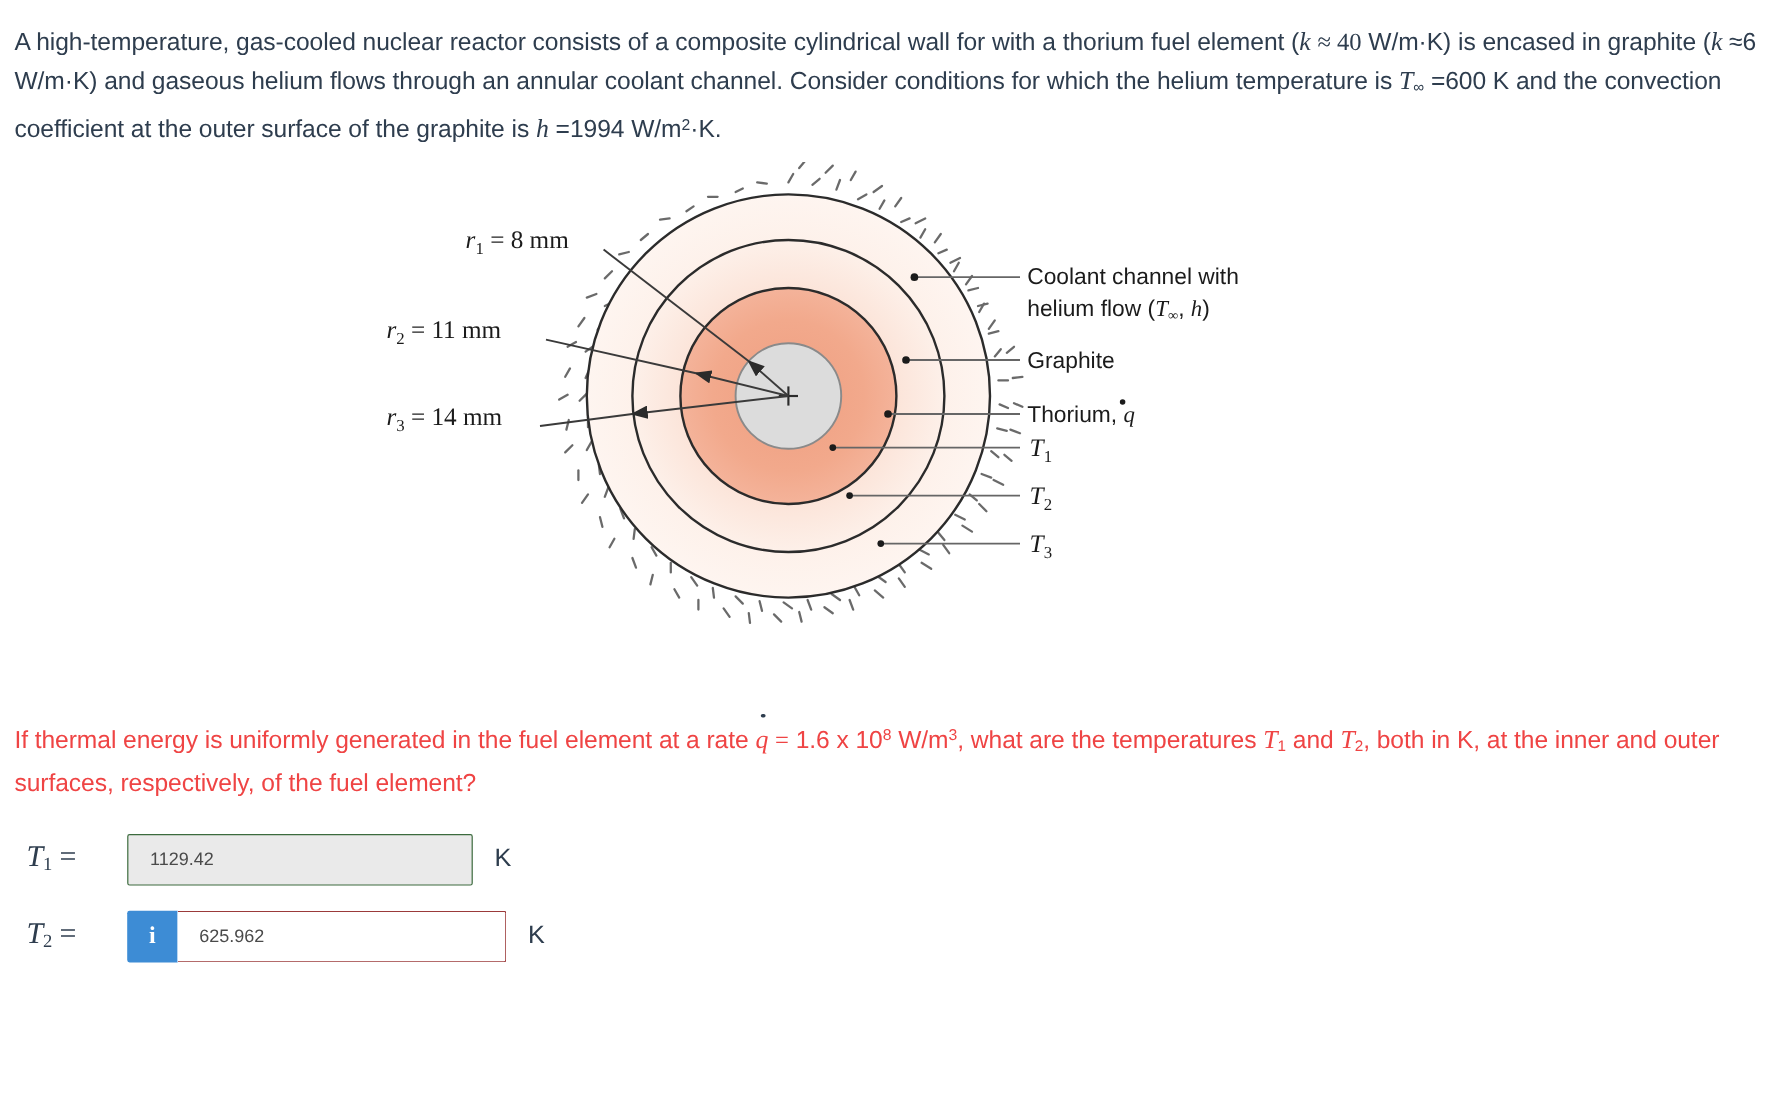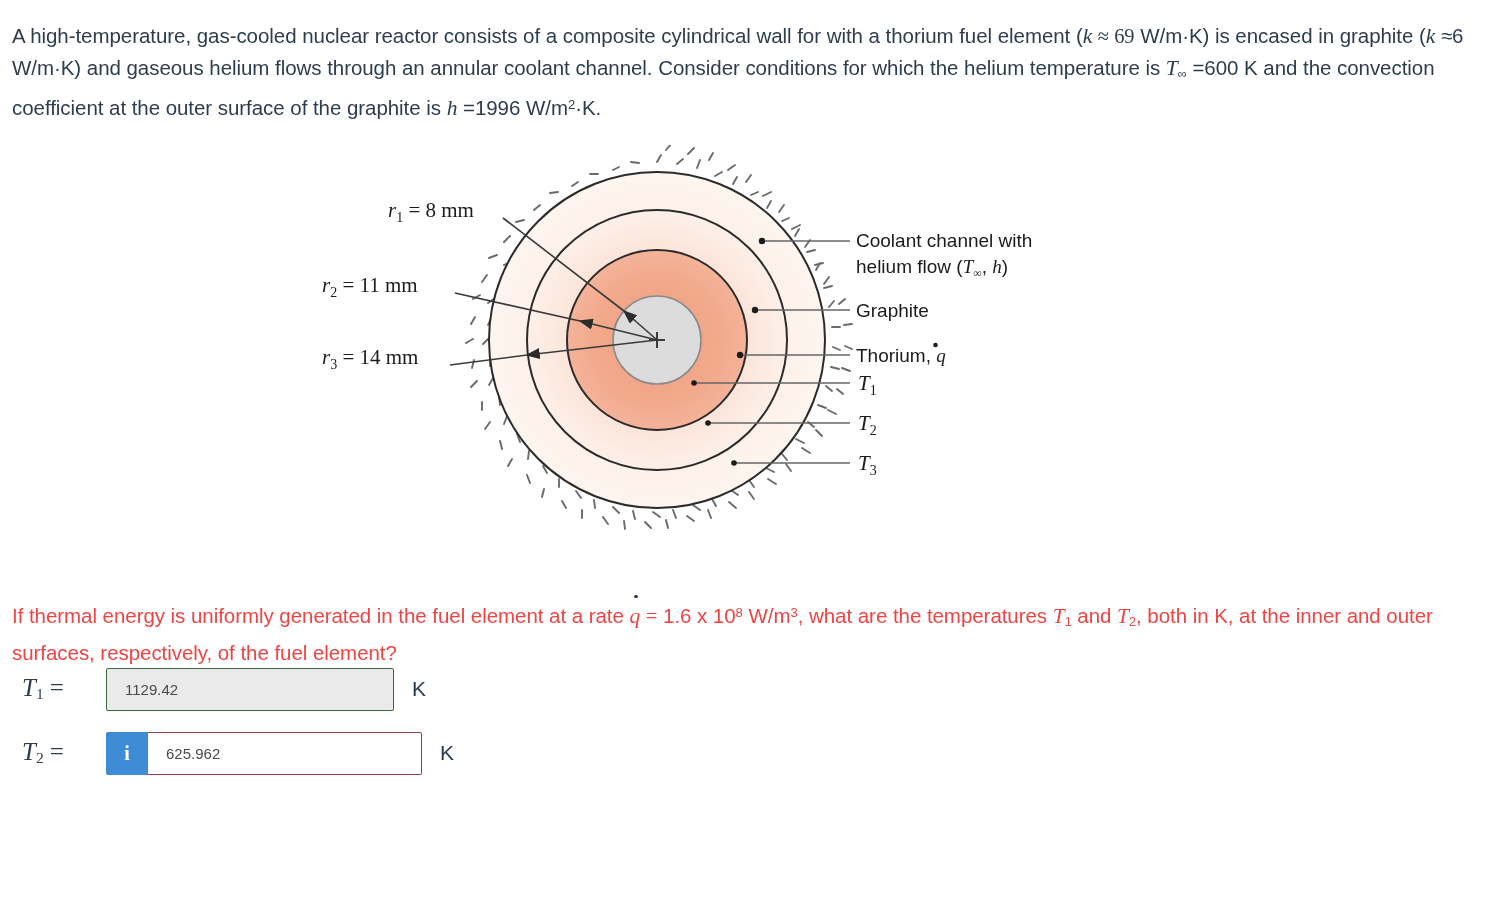--- a/index.html
+++ b/index.html
@@ -70,42 +70,42 @@
     width: 3.4px;
     height: 3.4px;
     border-radius: 50%;
     background: #2e3d4e;
   }
 
   
   #figure {
     position: absolute;
     left: 290px;
-    top: 145px;
+    top: 135px;
     width: 800px;
     height: 400px;
   }
   #figure svg { display: block; }
 
   .figlabel {
     font-family: "Liberation Sans", sans-serif;
     font-size: 19px;
     fill: #1b1b1b;
   }
   .figlabel-serif {
     font-family: "Liberation Serif", serif;
     font-size: 21px;
     fill: #1b1b1b;
   }
 
   
   .ans-area {
     position: absolute;
     left: 22px;
-    top: 666px;
+    top: 693px;
   }
   .ans-row {
     display: flex;
     align-items: center;
     height: 46px;
     margin-bottom: 18px;
   }
   .ans-label {
     width: 84px;
     font-family: "Liberation Serif", serif;
@@ -164,26 +164,26 @@
     font-family: "Liberation Sans", sans-serif;
     font-size: 21px;
     color: #2e3d4e;
     margin-left: 18px;
   }
 </style>
 </head>
 <body>
 
 <div class="stmt">
-  <span>A high-temperature, gas-cooled nuclear reactor consists of a composite cylindrical wall for with a thorium fuel element (</span><span class="mi">k</span>&nbsp;<span class="mn">≈ 69</span>
+  <span>A high-temperature, gas-cooled nuclear reactor consists of a composite cylindrical wall for with a thorium fuel element (</span><span class="mi">k</span>&nbsp;<span class="mn">≈ 40</span>
   <span>W/m·K) is encased in graphite (</span><span class="mi">k</span>&nbsp;<span>≈6 W/m·K) and gaseous helium flows through an annular coolant channel. Consider conditions for which the helium temperature is</span>
   <span class="mi">T</span><sub class="sb">∞</sub>
   <span>=600 K and the convection coefficient at the outer surface of the graphite is</span>
   <span class="mi">h</span>
-  <span>=1996 W/m</span><sup class="sp">2</sup><span>·K.</span>
+  <span>=1994 W/m</span><sup class="sp">2</sup><span>·K.</span>
 </div>
 
 <div id="figure">
 <svg width="800" height="400" viewBox="0 0 800 400" xmlns="http://www.w3.org/2000/svg">
   <defs>
     <radialGradient id="gradGraphite" cx="50%" cy="50%" r="50%">
       <stop offset="0%" stop-color="#f4b39a"></stop>
       <stop offset="55%" stop-color="#fbdfd2"></stop>
       <stop offset="100%" stop-color="#fdf0e9"></stop>
     </radialGradient>

